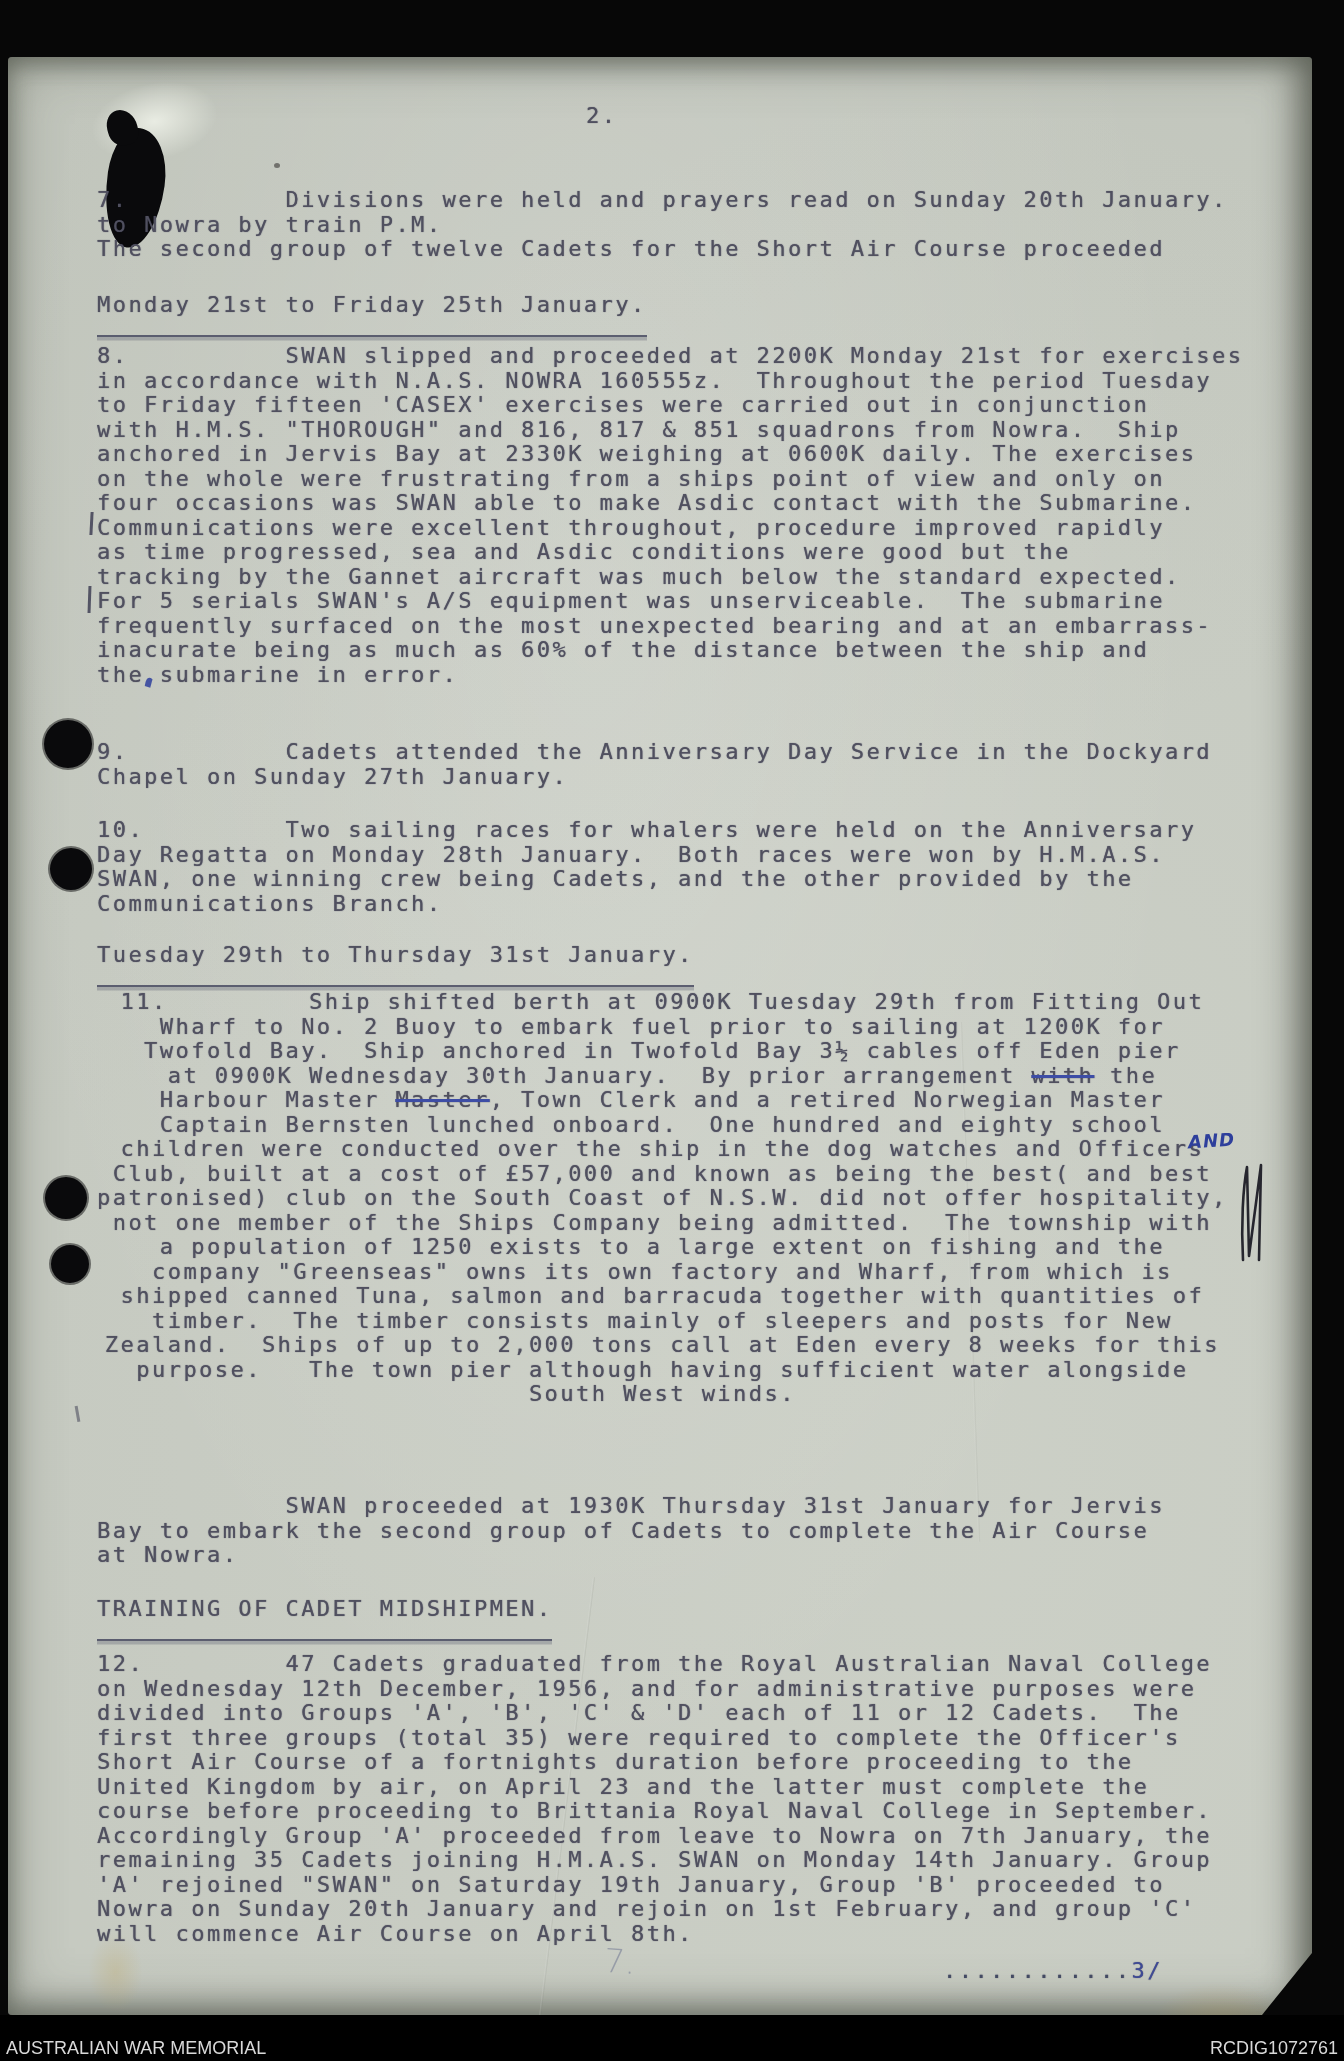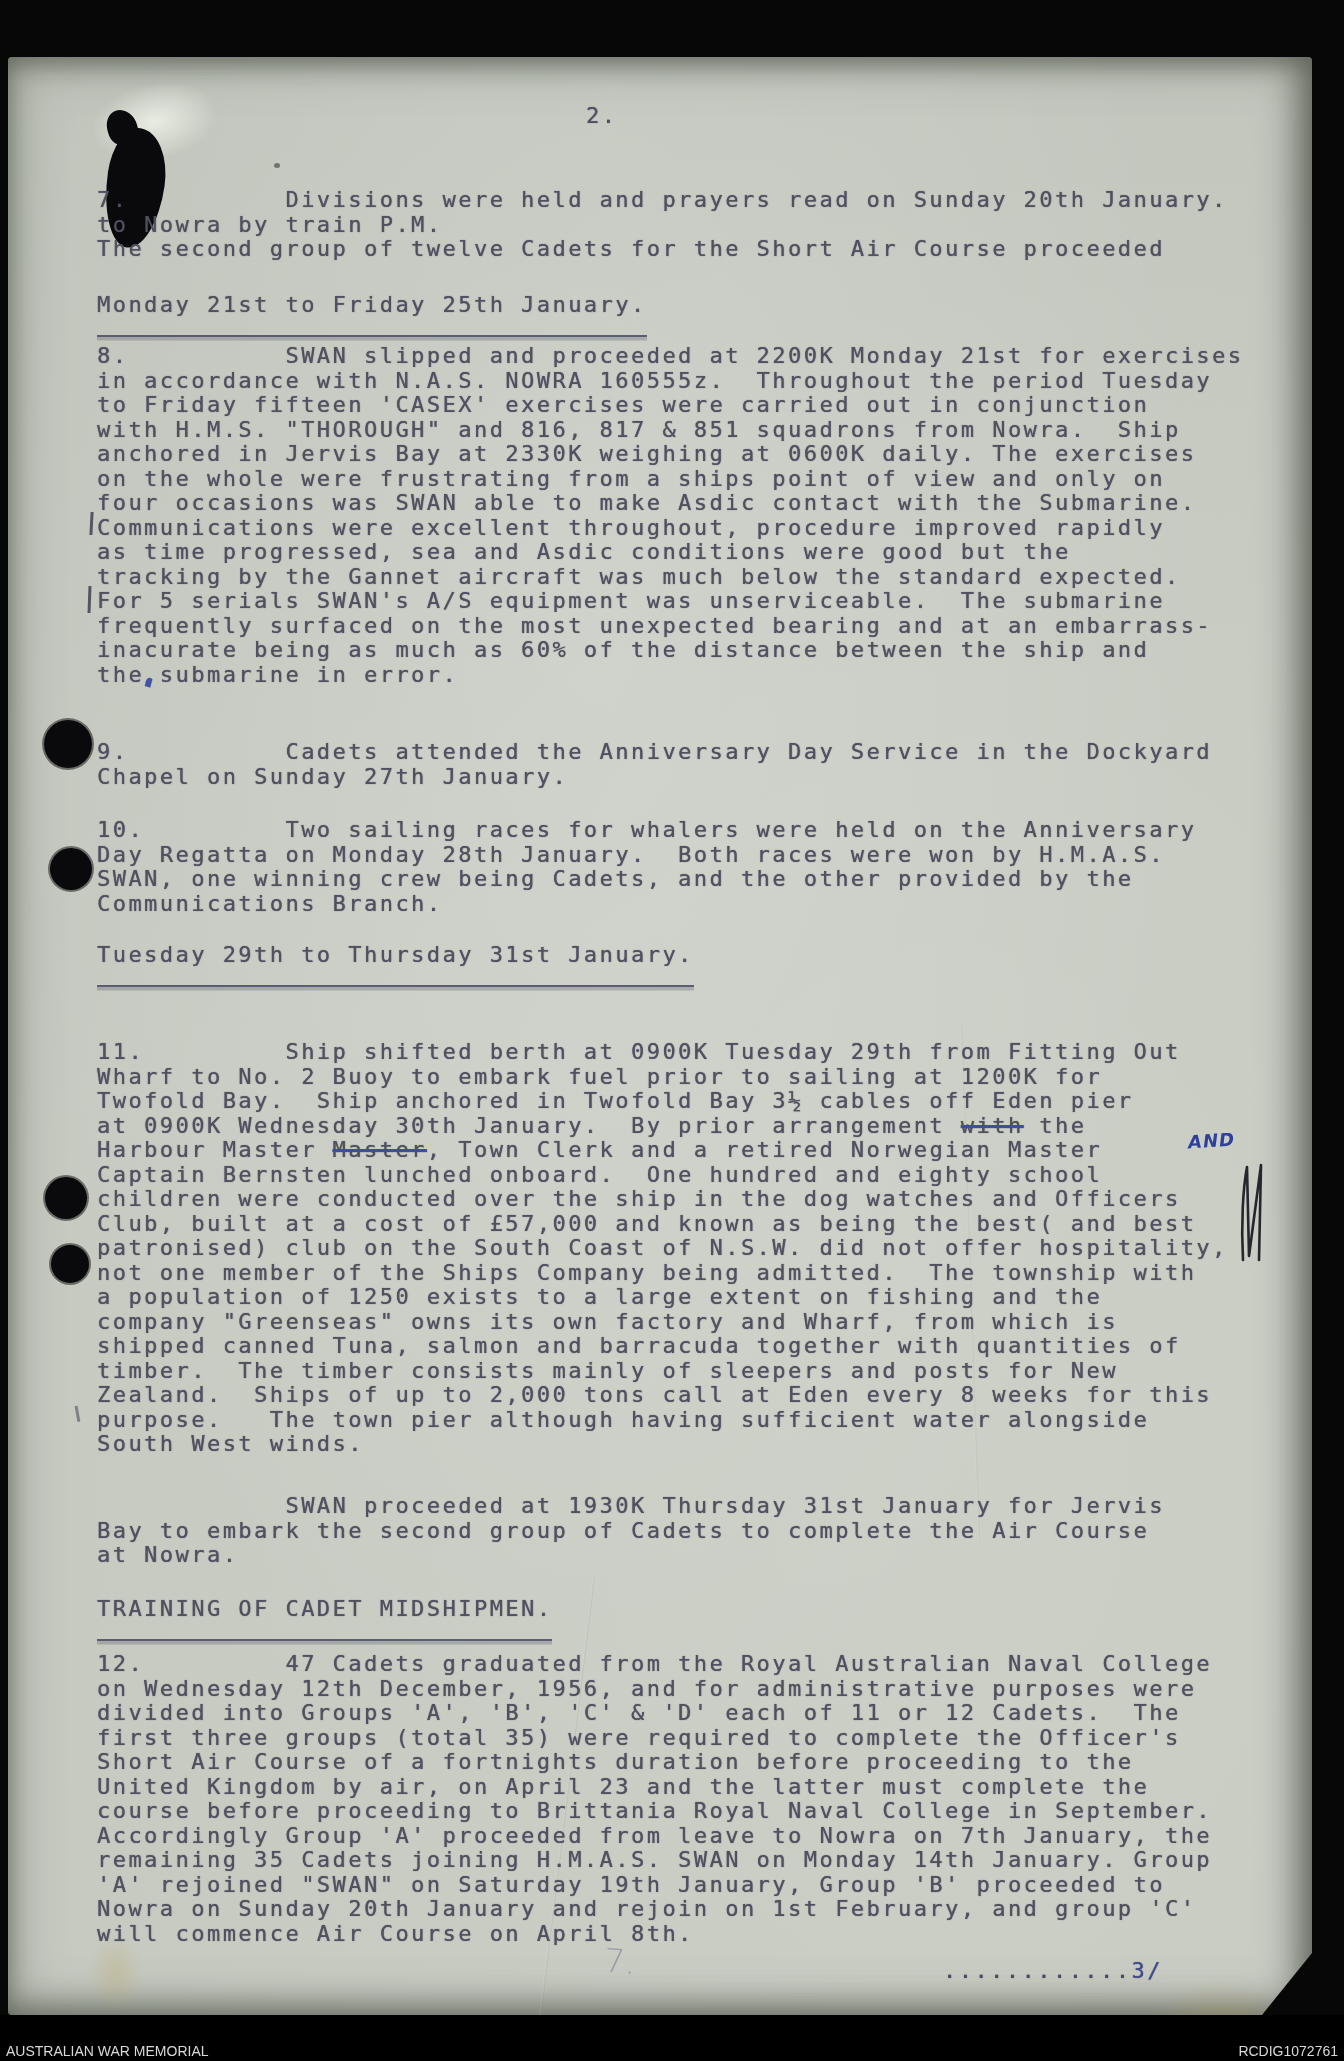--- a/index.html
+++ b/index.html
@@ -102,21 +102,21 @@
   .tick-2{left:88px;top:586px;height:27px;transform:rotate(2deg);}
   .tick-3{left:76px;top:1406px;height:16px;background:rgba(55,55,78,.5);transform:rotate(-10deg);}
   .cont-dots{color:#434a63;}
   .cont-page{color:#3e4a96;}
   
   .footer-bar{
     position:absolute;left:0;top:2015px;width:1344px;height:46px;z-index:6;
     background:#000;
     display:flex;justify-content:space-between;align-items:flex-end;
     box-sizing:border-box;padding:0 6px 2px 6px;
-    font-family:"Liberation Sans", sans-serif;font-size:14px;color:#d9d9d9;
+    font-family:"Liberation Sans", sans-serif;font-size:18px;color:#d9d9d9;
   }
 </style>
 </head>
 <body>
 
 <div class="paper">
   <div class="stain stain-bottom"></div>
   <div class="stain stain-left"></div>
   <div class="speck"></div>
   <div class="crease crease-1"></div>
@@ -160,21 +160,21 @@
       <div class="line">9.          Cadets attended the Anniversary Day Service in the Dockyard</div>
       <div class="line">Chapel on Sunday 27th January.</div>
     </div>
     <div class="para" style="top: 818px;">
       <div class="line">10.         Two sailing races for whalers were held on the Anniversary</div>
       <div class="line">Day Regatta on Monday 28th January.  Both races were won by H.M.A.S.</div>
       <div class="line">SWAN, one winning crew being Cadets, and the other provided by the</div>
       <div class="line">Communications Branch.</div>
     </div>
     <div class="heading" style="top: 942px;"><span>Tuesday 29th to Thursday 31st January.</span></div>
-    <div class="para" style="top: 1040px;">
+    <div class="para" style="top: 990px; text-align: center;">
       <div class="line">11.         Ship shifted berth at 0900K Tuesday 29th from Fitting Out</div>
       <div class="line">Wharf to No. 2 Buoy to embark fuel prior to sailing at 1200K for</div>
       <div class="line">Twofold Bay.  Ship anchored in Twofold Bay 3½ cables off Eden pier</div>
       <div class="line">at 0900K Wednesday 30th January.  By prior arrangement <span class="strike">with</span> the</div>
       <div class="line">Harbour Master <span class="strike">Master</span>, Town Clerk and a retired Norwegian Master</div>
       <div class="line">Captain Bernsten lunched onboard.  One hundred and eighty school</div>
       <div class="line">children were conducted over the ship in the dog watches and Officers</div>
       <div class="line">Club, built at a cost of £57,000 and known as being the best( and best</div>
       <div class="line">patronised) club on the South Coast of N.S.W. did not offer hospitality,</div>
       <div class="line">not one member of the Ships Company being admitted.  The township with</div>

